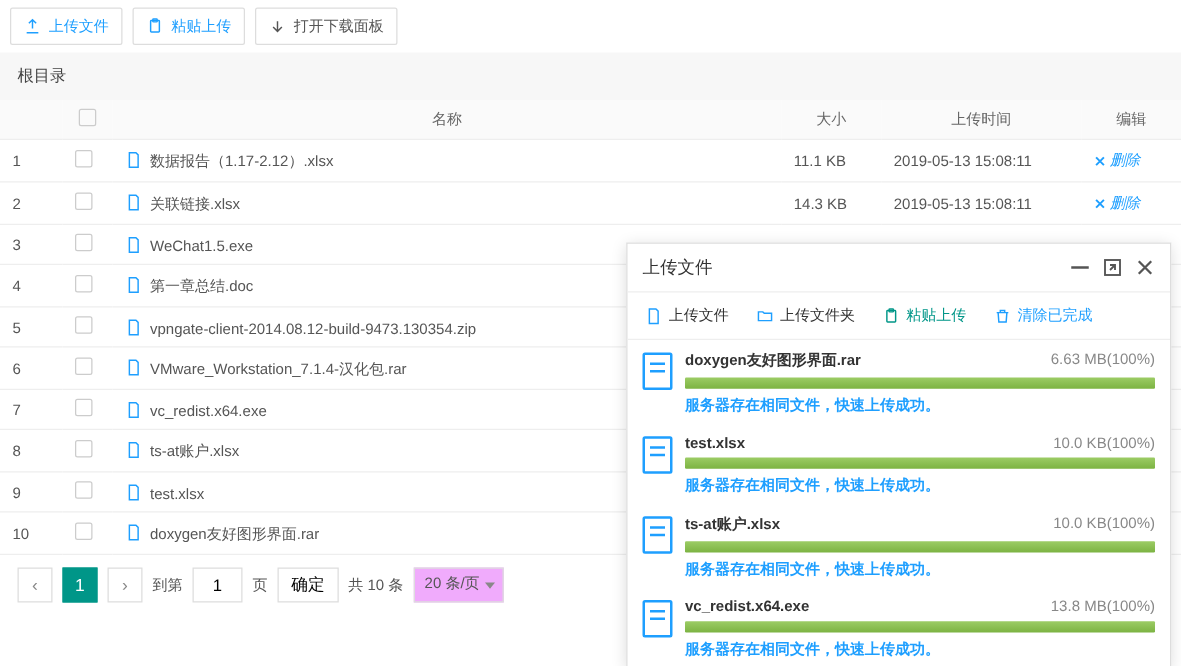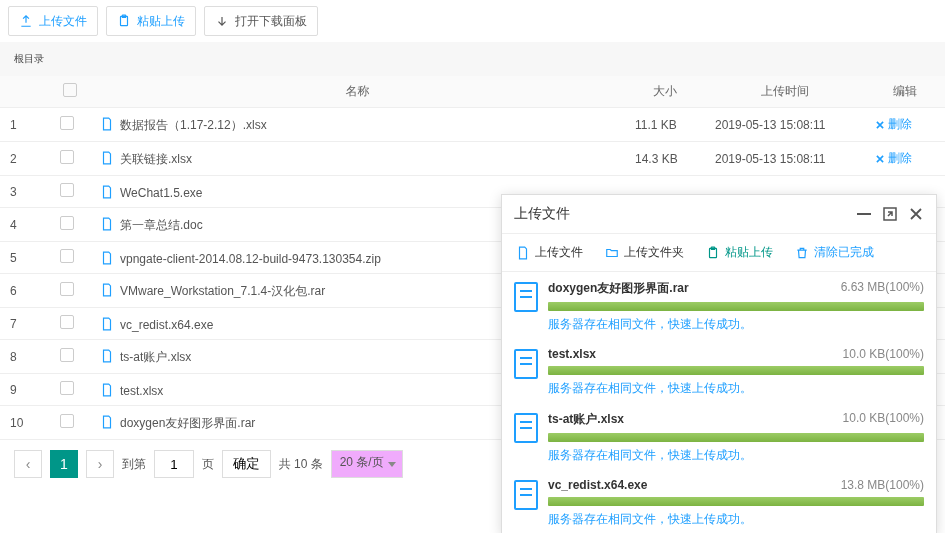--- a/index.html
+++ b/index.html
@@ -30,21 +30,21 @@
     gap: 6px;
     cursor: pointer;
     font-size: 12px;
     color: #555;
   }
   .ic { width: 14px; height: 14px; display: inline-block; }
   .blue { color: #1E9FFF; }
   .root-dir {
     background: #f7f7f7;
     padding: 10px 14px;
-    font-size: 10px;
+    font-size: 13px;
     color: #444;
   }
   table.filetable {
     width: 100%;
     border-collapse: collapse;
   }
   .filetable th, .filetable td {
     border-bottom: 1px solid #eee;
     padding: 7px 10px;
     text-align: left;
@@ -73,20 +73,21 @@
     width: 14px; height: 14px;
     margin-right: 6px;
     position: relative; top: 2px;
   }
   .del-link {
     color: #1E9FFF;
     cursor: pointer;
     display: inline-flex;
     align-items: center;
     gap: 3px;
+    font-style: italic;
   }
   .pager {
     display: flex;
     align-items: center;
     gap: 8px;
     padding: 10px 14px;
     font-size: 12px;
     color: #555;
   }
   .pg-btn {
@@ -191,21 +192,21 @@
   }
   .up-name { font-weight: bold; color: #333; }
   .up-size { color: #888; }
   .up-bar {
     height: 9px;
     background: #8BC34A;
     background: linear-gradient(#9CCC65, #7CB342);
     margin: 5px 0;
     border-radius: 1px;
   }
-  .up-msg { color: #1E9FFF; font-size: 12px; }
+  .up-msg { color: #1E9FFF; font-size: 12px; font-weight: bold; }
   svg { display: block; }
 </style>
 </head>
 <body>
 
 <div class="toolbar">
   <div class="tbtn blue">
     <span class="ic">
       <svg viewBox="0 0 24 24" fill="none" stroke="#1E9FFF" stroke-width="2">
           <path d="M12 3v12M7 8l5-5 5 5M4 21h16"></path>

